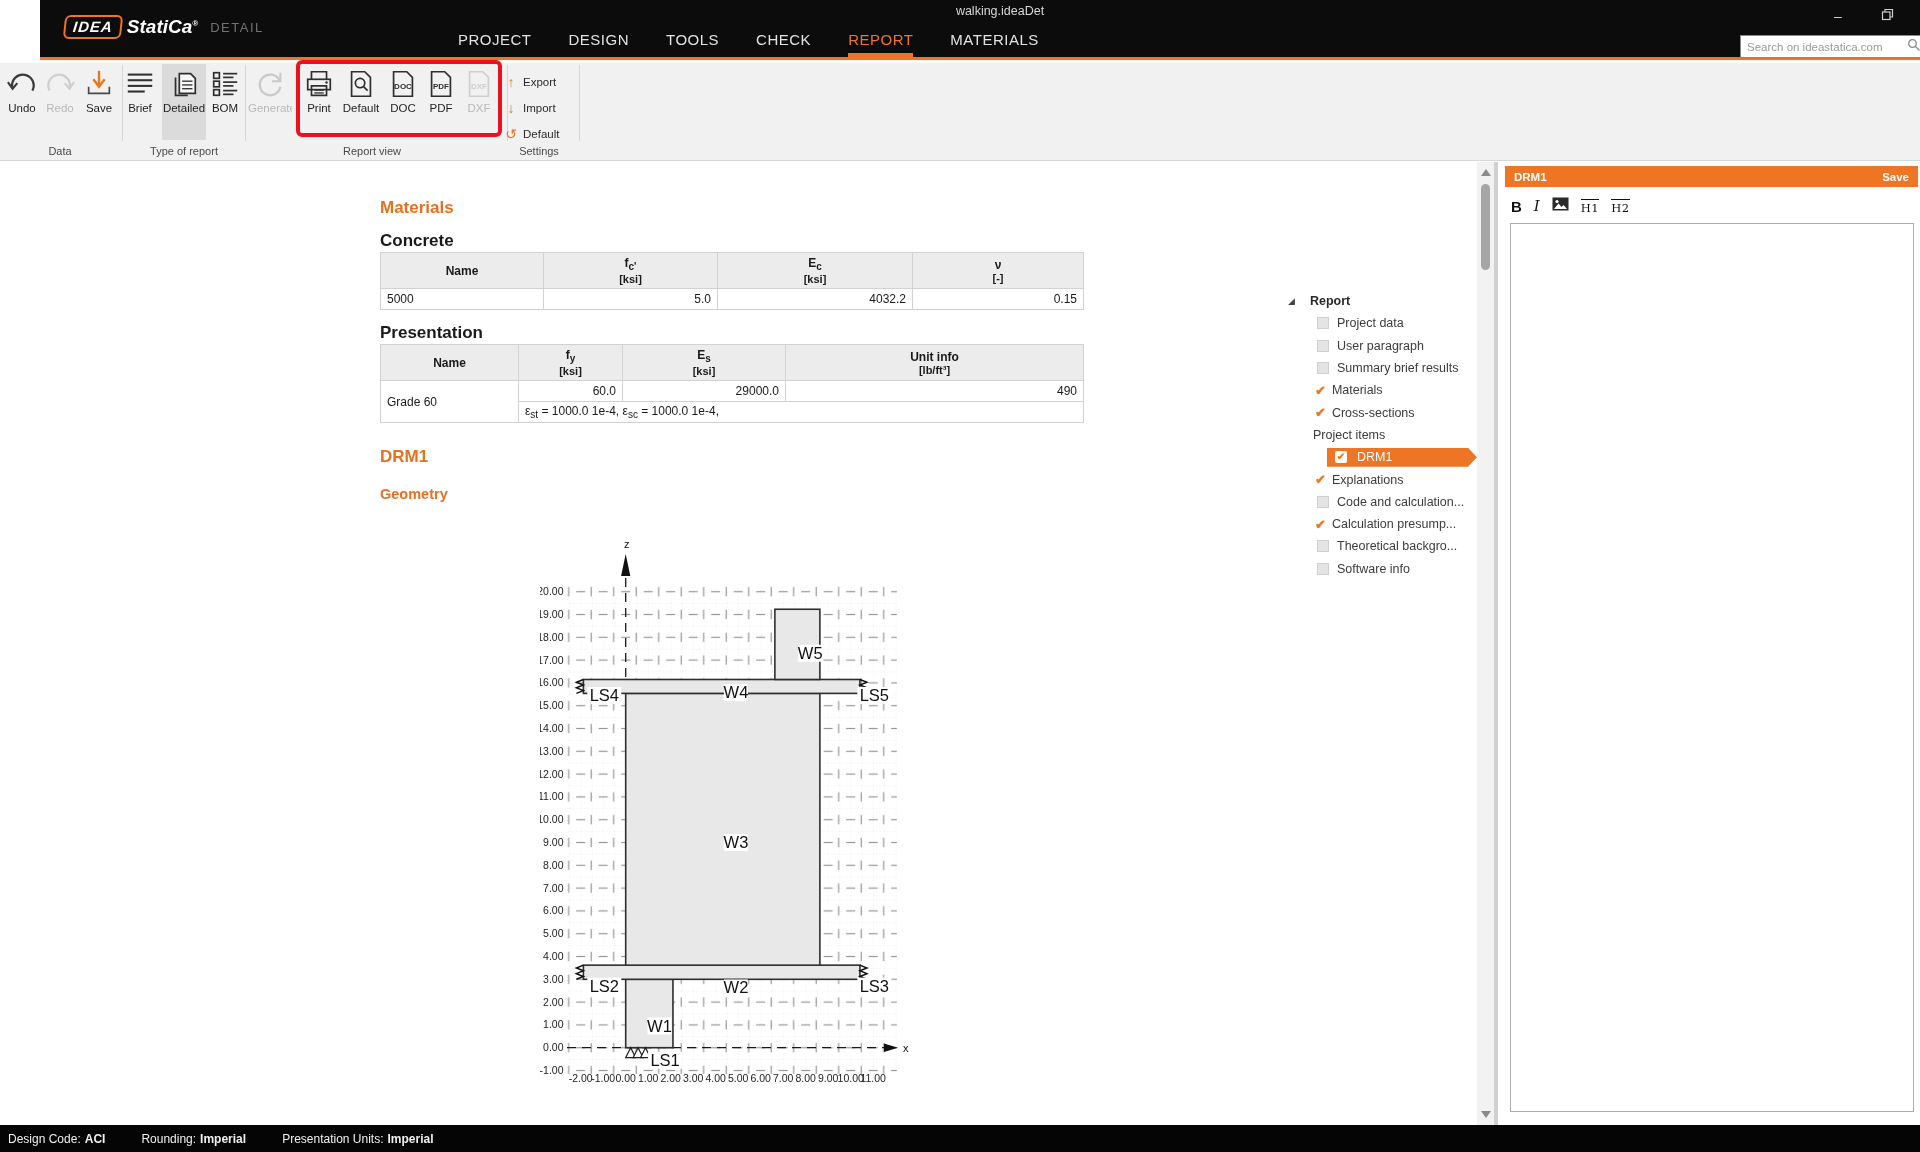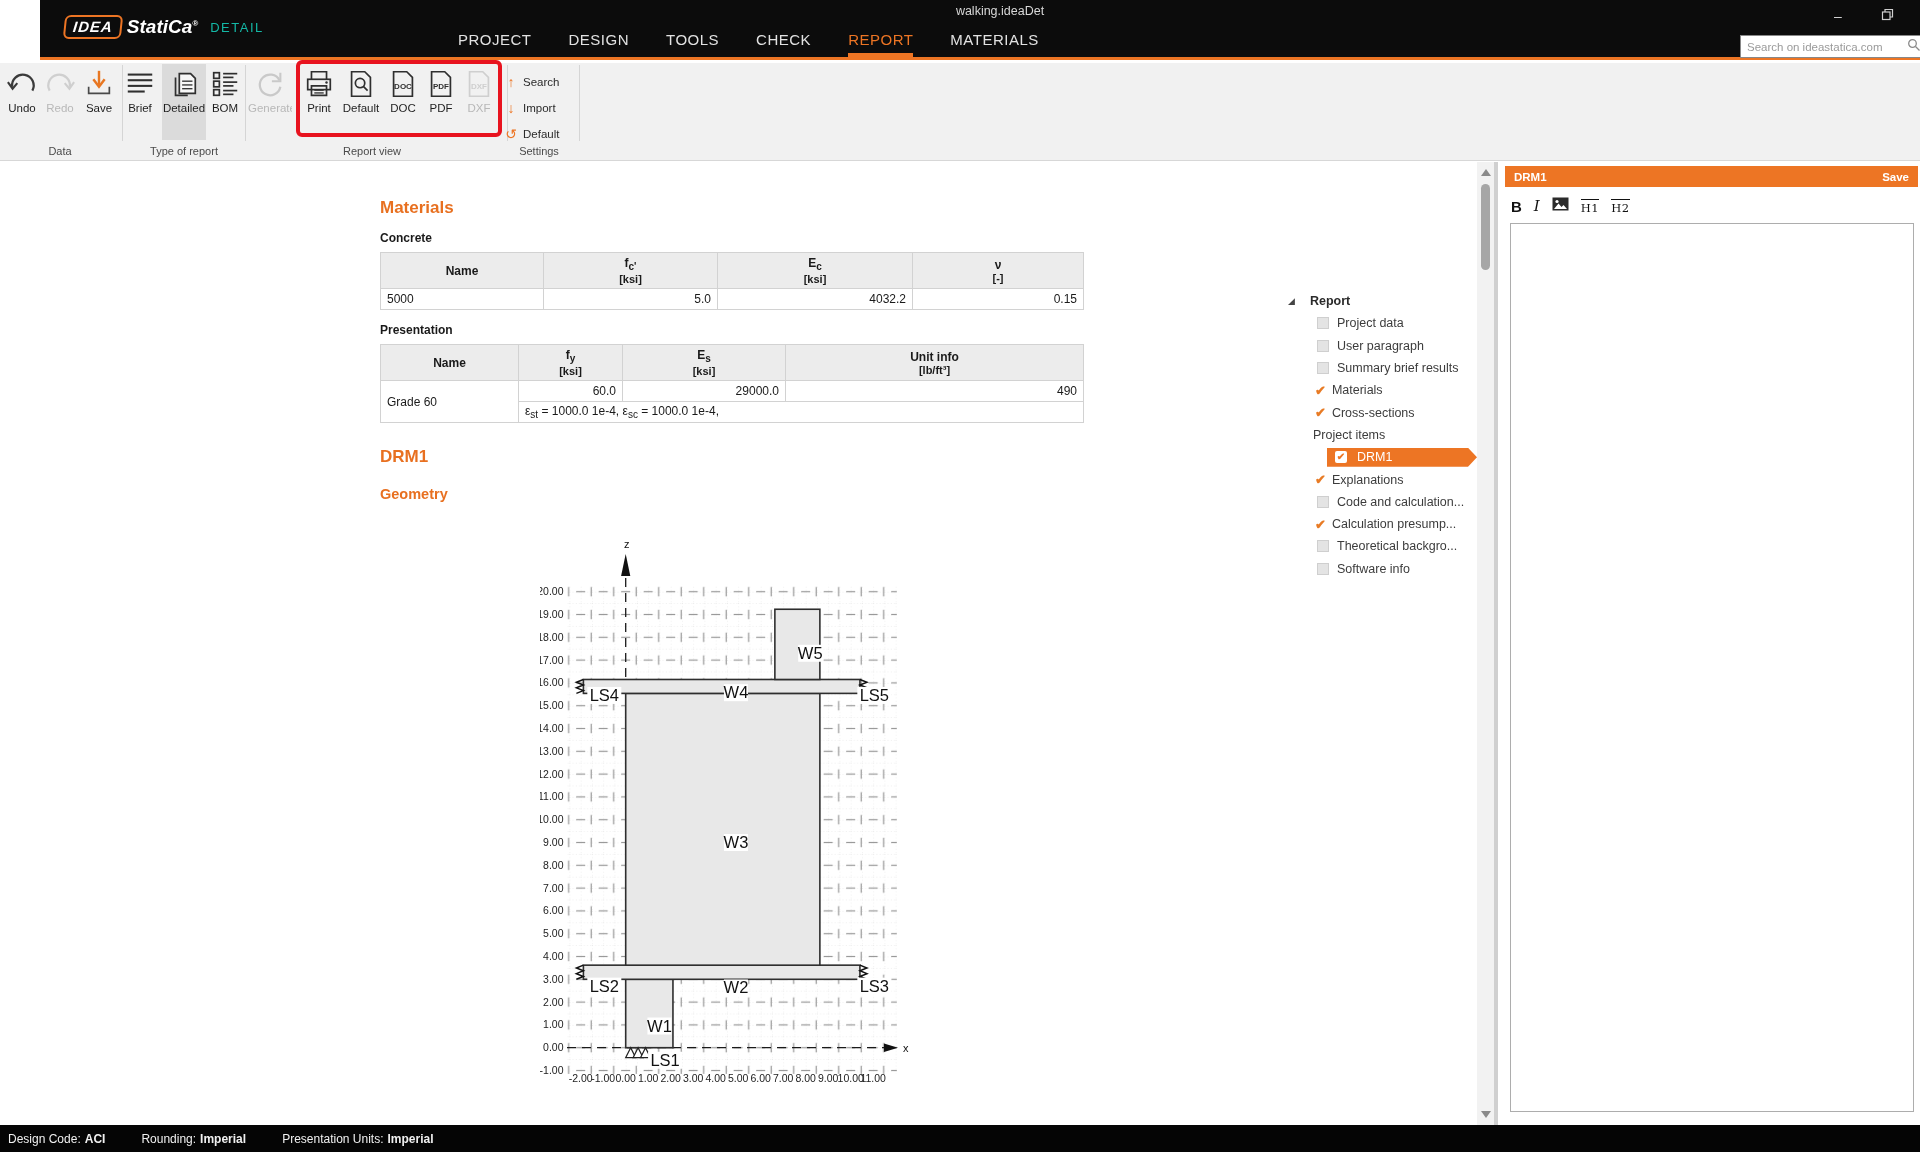--- a/index.html
+++ b/index.html
@@ -6,21 +6,21 @@
   html,body { width:1920px; height:1152px; background:#fff; font-family:"Liberation Sans",sans-serif; overflow:hidden; }
   #stage { position:relative; width:1920px; height:1152px; background:#fff; }
 
   
   .titlebar { position:absolute; left:0; top:0; width:1920px; height:60px; background:#0c0c0c; border-bottom:3px solid #ED7524;margin-left:40px; }
   .win-title { position:absolute; left:0; top:4px; width:100%; text-align:center; color:#d8d8d8; font-size:12.5px; }
   .brand { position:absolute; left:24px; top:15px; display:flex; align-items:center; }
   .idea-box { border:2.5px solid #ED7524; border-radius:6px; color:#fff; font-weight:bold; font-style:italic; font-size:15px; padding:1px 7px 2px 7px; transform:skewX(-6deg); letter-spacing:1px; }
   .statica { color:#fff; font-weight:bold; font-style:italic; font-size:19px; margin-left:5px; }
   .reg { color:#fff; font-size:8px; vertical-align:super; }
-  .module { color:#14b8a6; font-size:13px; letter-spacing:1.5px; margin-left:12px; }
+  .module { color:#737373; font-size:13px; letter-spacing:1.5px; margin-left:12px; }
   .tabs { position:absolute; left:418px; top:26px; height:31px; display:flex; gap:37px; align-items:center; }
   .tab { color:#e2e2e2; font-size:15px; letter-spacing:0.5px; height:31px; line-height:27px; cursor:default; }
   .tab.active { color:#ED7524; border-bottom:4px solid #ED7524; }
   .winbtns { position:absolute; right:10px; top:8px; display:flex; gap:21px; color:#cfcfcf; }
   .winbtn { width:28px; text-align:center; font-size:14px; }
   .searchbox { position:absolute; left:1700px; top:35px; width:186px; height:23px; background:#fff; border:1px solid #888; display:flex; align-items:center; }
   .searchbox input { flex:1; border:0; outline:none; font-size:11.5px; color:#555; padding-left:6px; font-family:"Liberation Sans",sans-serif; background:transparent; }
   .searchbox input::placeholder { color:#9a9a9a; }
   .mag { width:18px; }
   .info-circle { position:absolute; left:1894px; top:36px; width:20px; height:20px; border-radius:50%; background:#ED7524; color:#fff; font-weight:bold; font-size:13px; text-align:center; line-height:20px; font-family:"Liberation Serif",serif; }
@@ -37,21 +37,21 @@
   .redbox { position:absolute; left:296px; top:-3px; width:206px; height:77px; border:4px solid #e8131f; border-radius:6px; pointer-events:none; }
   .settings-item { position:absolute; left:505px; height:24px; display:flex; align-items:center; gap:6px; }
   .settings-item .og { color:#ED7524; font-size:14px; width:12px; text-align:center; }
   .settings-item .sl { font-size:11.5px; color:#2b2b2b; }
 
   
   .content { position:absolute; left:0; top:162px; width:1477px; height:963px; background:#fff; overflow:hidden; }
   .h-orange { color:#E87020; font-weight:bold; }
   .rep-title { position:absolute; left:380px; font-size:17px; }
   .rep-sub { position:absolute; left:380px; font-size:14.5px; }
-  .cap { position:absolute; left:380px; font-size:12px; font-weight:bold; color:#1a1a1a; }
+  .cap { position:absolute; left:380px; font-size:17px; font-weight:bold; color:#1a1a1a; }
   table.mt { position:absolute; left:380px; border-collapse:collapse; table-layout:fixed; font-size:12px; color:#1a1a1a; }
   table.mt th, table.mt td { border:1px solid #d2d2d2; padding:0 6px; }
   table.mt th { background:#ececec; font-weight:bold; text-align:center; height:36px; }
   table.mt td { background:#fff; height:21px; }
   .num { text-align:right; }
   .unitline { font-weight:bold; font-size:11px; }
 
   
   .vscroll { position:absolute; left:1477px; top:162px; width:17px; height:963px; background:#f2f2f2; }
   .sb-up, .sb-down { position:absolute; left:4px; width:0; height:0; border-left:5px solid transparent; border-right:5px solid transparent; }
@@ -251,21 +251,21 @@
       <svg class="ricon" viewBox="0 0 34 34">
           <path d="M7 4 h14 l6 6 v20 h-20 z" fill="none" stroke="#cfcfcf" stroke-width="1.8"></path>
           <text x="17" y="22" text-anchor="middle" font-size="8.5" font-weight="bold" font-family="Liberation Sans,sans-serif" fill="#cfcfcf">DXF</text>
         </svg>
       <span class="rlabel">DXF</span>
     </div>
     <div class="rsep" style="left:507px"></div>
 
     <div class="settings-item" style="top:7px">
       <span class="og">↑</span>
-      <span class="sl">Search</span>
+      <span class="sl">Export</span>
     </div>
     <div class="settings-item" style="top:33px">
       <span class="og">↓</span>
       <span class="sl">Import</span>
     </div>
     <div class="settings-item" style="top:59px">
       <span class="og">↺</span>
       <span class="sl">Default</span>
     </div>
     <div class="rsep" style="left:579px"></div>

